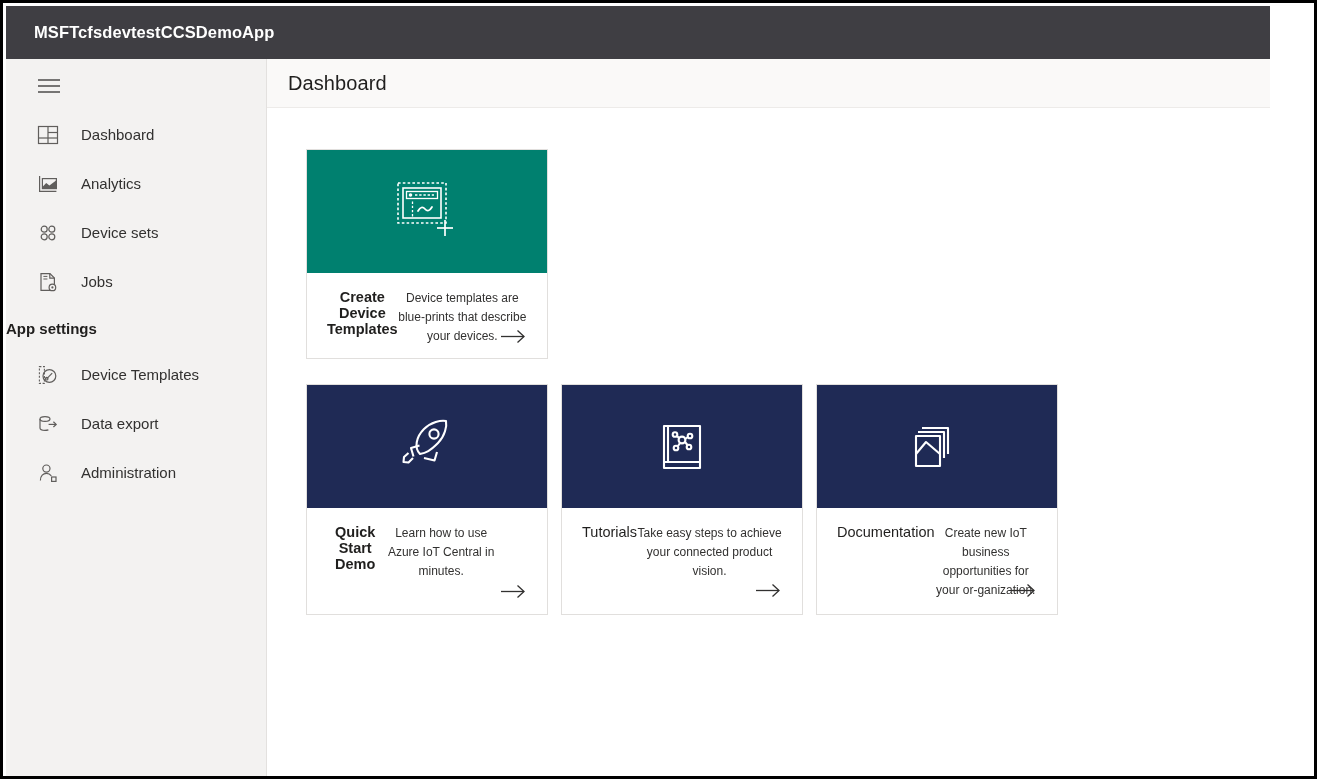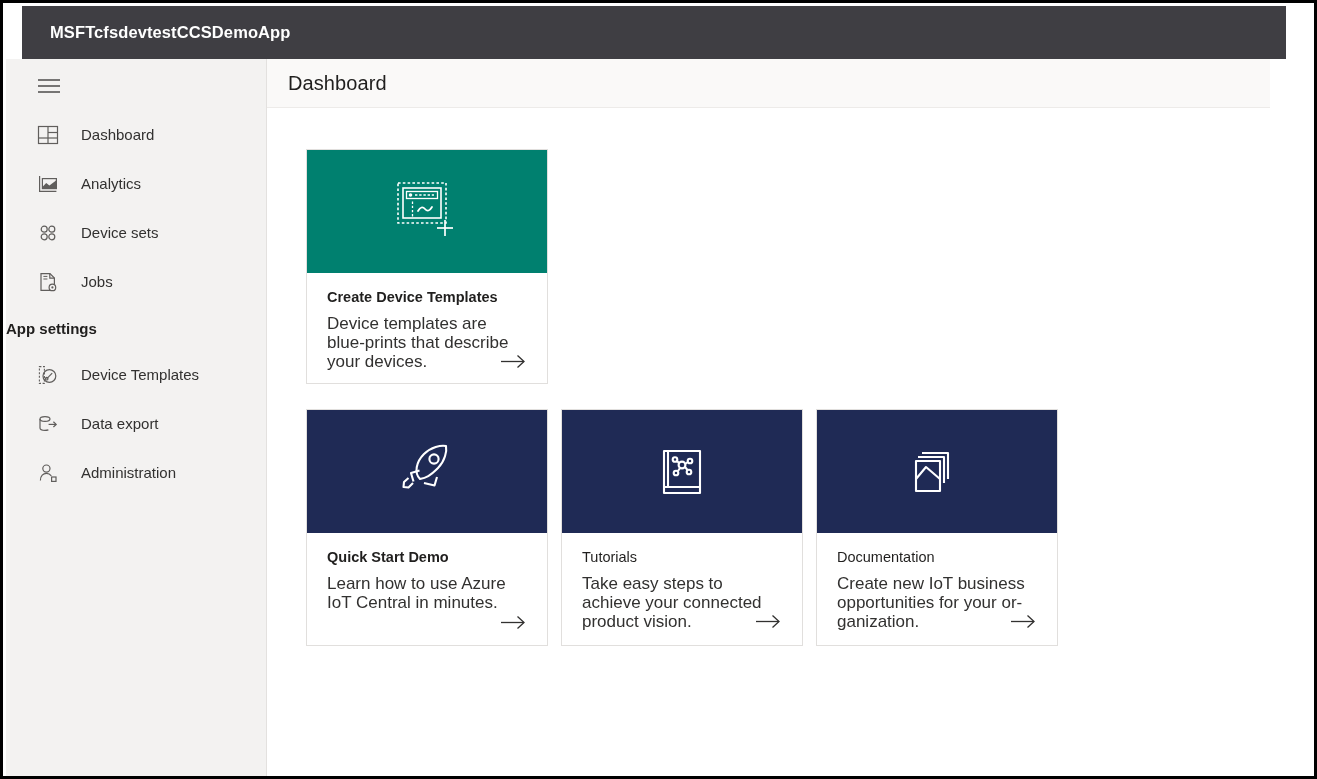--- a/index.html
+++ b/index.html
@@ -17,21 +17,21 @@
     height: 779px;
     box-sizing: border-box;
     border: 3px solid #000000;
     background: #ffffff;
     overflow: hidden;
   }
 
   
   .topbar {
     position: absolute;
-    left: 19px;
+    left: 3px;
     top: 3px;
     width: 1264px;
     height: 53px;
     background: #3f3e43;
     display: flex;
     align-items: center;
   }
   .app-title {
     color: #ffffff;
     font-size: 16.5px;
@@ -169,30 +169,30 @@
     display: flex;
     align-items: center;
     justify-content: center;
   }
   .banner-teal { background: #00806f; }
   .banner-navy { background: #1f2a55; }
   .card-body {
     padding: 16px 20px 14px 20px;
     flex: 1;
     display: flex;
-    flex-direction: column;
+    text-align: center;
   }
   .card-title {
     font-size: 14.5px;
     color: #201f1e;
     margin-bottom: 9px;
   }
   .card-title.bold { font-weight: bold; }
   .card-desc {
-    font-size: 17px;
+    font-size: 12px;
     line-height: 19px;
     color: #323130;
   }
   .card-arrow-row {
     display: flex;
     justify-content: flex-end;
     margin-top: auto;
   }
   .arrow-icon {
     width: 28px;

